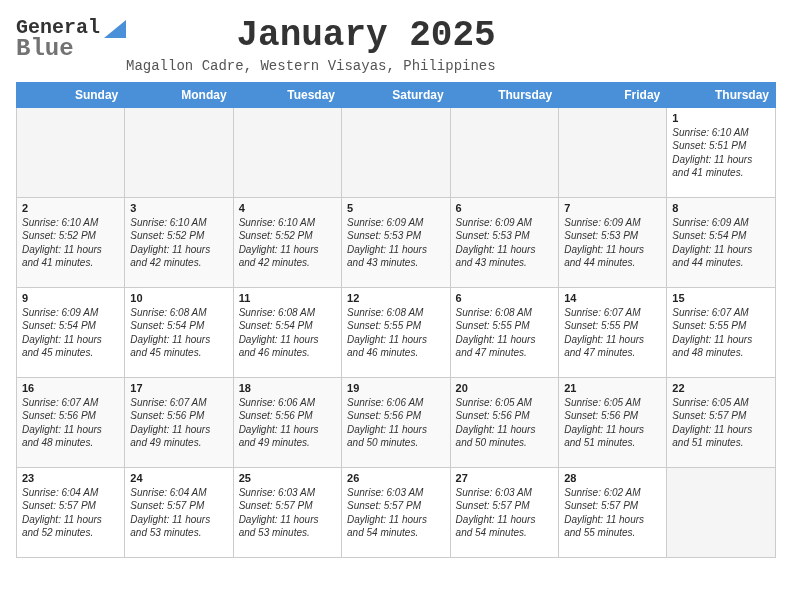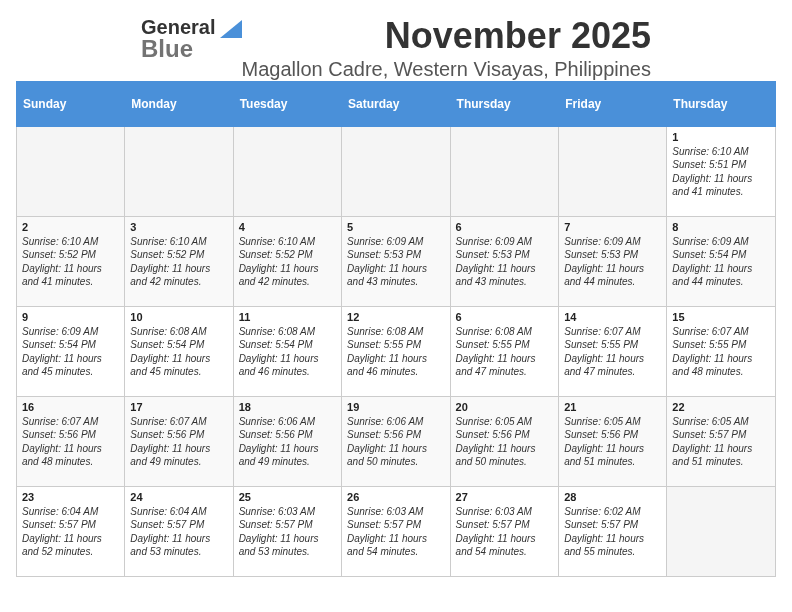--- a/index.html
+++ b/index.html
@@ -5,22 +5,24 @@
     * { box-sizing: border-box; margin: 0; padding: 0; }
     body {
       font-family: Arial, sans-serif;
       background: #fff;
       width: 792px;
       min-height: 612px;
       padding: 16px;
     }
     .header {
       display: flex;
-      justify-content: center;
+      justify-content: flex-start;
       align-items: flex-start;
+      margin-bottom: 8px;
+      font-family: Liberation Mono, monospace;
     }
     .logo {
       display: flex;
       flex-direction: column;
       align-items: flex-start;
     }
     .logo-row {
       display: flex;
       align-items: center;
       gap: 2px;
@@ -28,34 +30,34 @@
     .title-block {
       text-align: right;
     }
     .month-title {
       font-size: 36px;
       font-weight: bold;
       color: #333;
       line-height: 1.1;
     }
     .location-title {
-      font-size: 20px;
+      font-size: 14px;
       color: #555;
       margin-top: 2px;
     }
     .calendar {
       width: 100%;
       border-collapse: collapse;
       font-size: 10.5px;
     }
     .calendar th {
       background-color: #4a90d9;
       color: #fff;
-      text-align: left;
-      padding: 15px 6px;
+      text-align: right;
+      padding: 5px 6px;
       font-size: 12px;
       font-weight: bold;
       border: 1px solid #4a90d9;
     }
     .calendar td {
       border: 1px solid #ccc;
       vertical-align: top;
       padding: 4px 5px;
       width: 110px;
       height: 90px;
@@ -88,21 +90,21 @@
   <div class="logo">
     <div class="logo-row">
       <span style="font-size:20px;font-weight:bold;color:#333;">General</span>
       <svg width="22" height="18" viewBox="0 0 22 18" style="margin-left:2px;margin-top:2px;">
         <polygon points="0,18 22,0 22,18" fill="#4a90d9"></polygon>
       </svg>
     </div>
     <span style="font-size:24px;font-weight:bold;color:#737373;margin-top:-4px;">Blue</span>
   </div>
   <div class="title-block">
-    <div class="month-title">November 2025</div>
+    <div class="month-title">January 2025</div>
     <div class="location-title">Magallon Cadre, Western Visayas, Philippines</div>
   </div>
 </div>
 
 <table class="calendar">
   <thead>
     <tr id="weekday-header">
     <th>Sunday</th>
         <th>Monday</th>
         <th>Tuesday</th>

